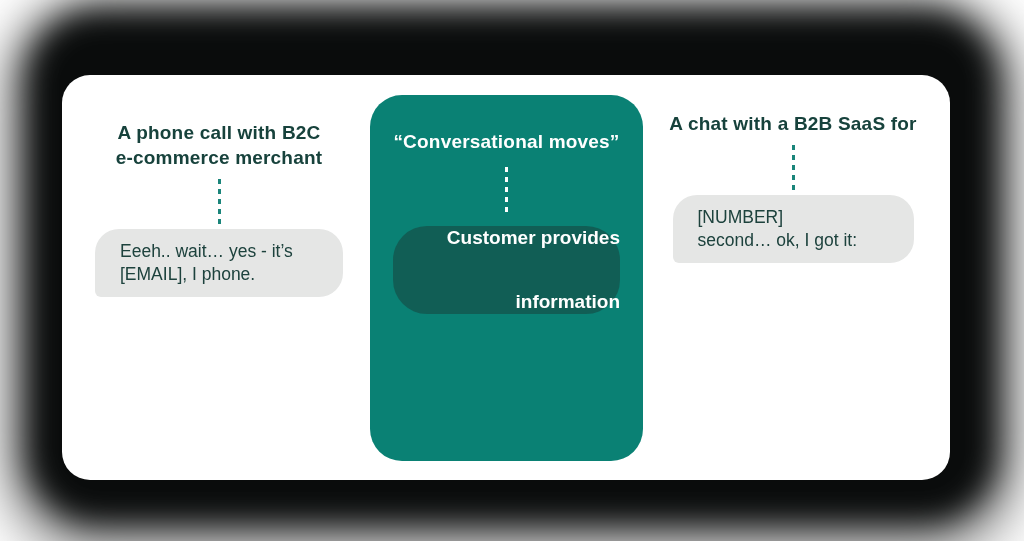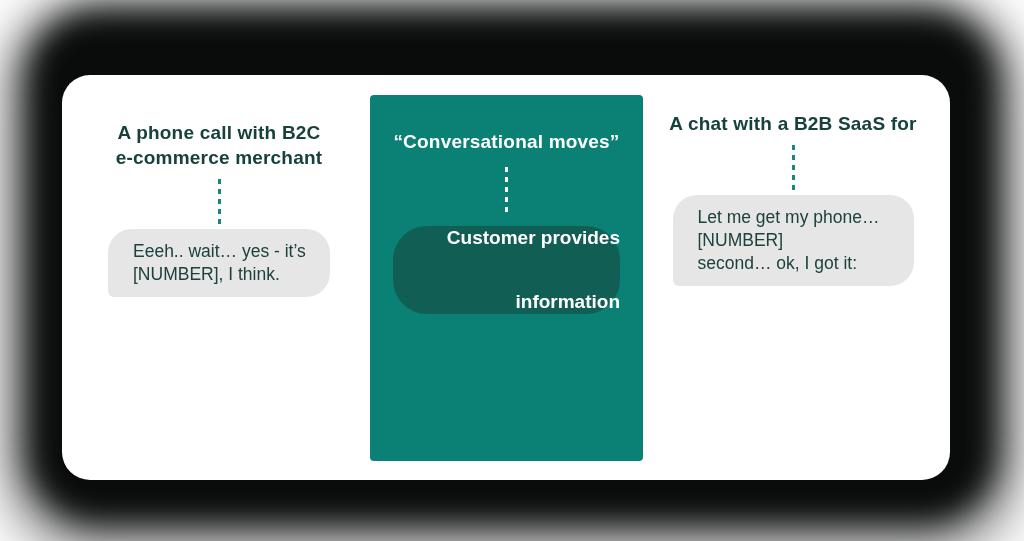--- a/index.html
+++ b/index.html
@@ -79,31 +79,31 @@
     background: var(--bubble-bg, #e5e6e5);
     color: var(--bubble-text, #1d423d);
     border-radius: 24px 24px 24px 6px;
     padding: 11px 18px 11px 25px;
     font-size: 17.5px;
     line-height: 23px;
     text-align: left;
     align-self: center;
   }
   .bubble .line { display: block; white-space: nowrap; }
-  .bubble-left  { width: 222px; }
+  .bubble-left  { width: 248px; }
   .bubble-right { width: 241px; }
   .panel {
     position: absolute;
     left: 308px;
     top: 20px;
     width: 273px;
     height: 366px;
     box-sizing: border-box;
     background: var(--panel-teal, #0a8174);
-    border-radius: 4px;
+    border-radius: 32px;
     display: flex;
     flex-direction: column;
     align-items: center;
     padding-top: 34px;
   }
   .panel .heading { color: #ffffff; }
   .panel .dots { margin-top: 13px; }
   .pill {
     margin-top: 11px;
     width: 227px;
@@ -133,39 +133,38 @@
   <div class="card">
 
     <div class="col col-left">
       <div class="heading">
         <span class="line">A phone call with B2C</span>
         <span class="line">e-commerce merchant</span>
       </div>
       <div class="dots"></div>
       <div class="bubble bubble-left">
         <span class="line">Eeeh.. wait… yes - it’s</span>
-        <span class="line">[NUMBER], I think.</span>
+        <span class="line">[EMAIL], I phone.</span>
       </div>
     </div>
 
     <div class="panel">
       <div class="heading">“Conversational moves”</div>
       <div class="dots white"></div>
       <div class="pill">
         <span class="line">Customer provides</span>
         <span class="line">information</span>
       </div>
     </div>
 
     <div class="col col-right">
       <div class="heading">
         <span class="line">A chat with a B2B SaaS for</span>
       </div>
       <div class="dots"></div>
       <div class="bubble bubble-right">
-        <span class="line">Let me get my phone…</span>
         <span class="line">[NUMBER]</span>
         <span class="line">second… ok, I got it:</span>
       </div>
     </div>
 
   </div>
 </div>
 
 </body></html>

